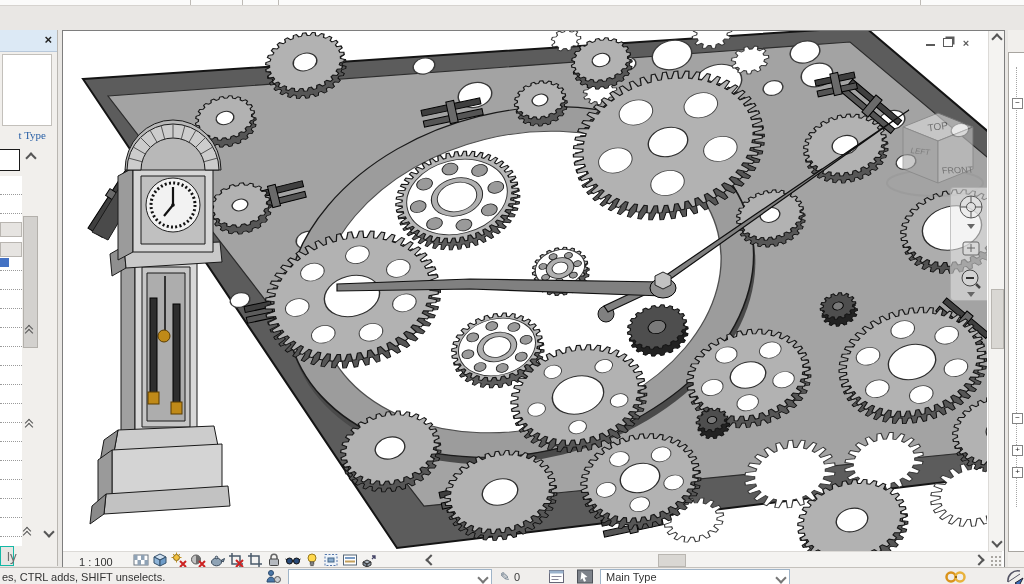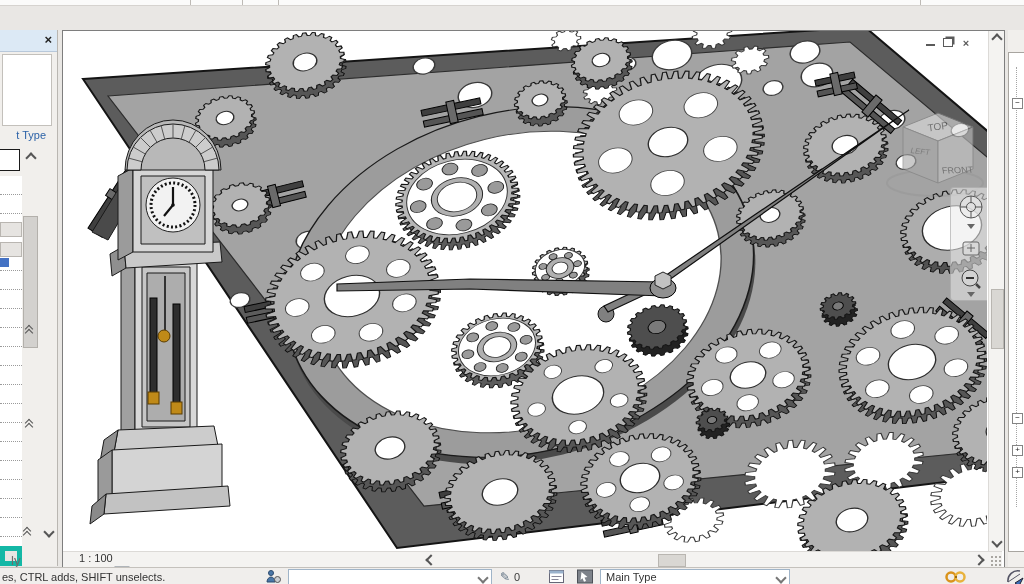--- a/index.html
+++ b/index.html
@@ -8,28 +8,28 @@
   .abs{position:absolute;}
   
   .topstrip{left:0;top:0;width:1024px;height:5px;background:#fbfbfa;border-bottom:1px solid #d6d3cf;}
   .topstrip i{position:absolute;top:0;width:1px;height:5px;background:#bdbab5;}
   .ribbonarea{left:0;top:6px;width:1024px;height:24px;background:#e9e7e4;}
   
   .lpanel{left:0;top:30px;width:57px;height:536px;background:#f1efec;border-right:1px solid #b9b6b1;}
   .lp-title{position:absolute;left:0;top:0;width:57px;height:21px;background:#dce9f5;border-bottom:1px solid #b8c8da;}
   .lp-x{position:absolute;right:5px;top:2px;font-size:13px;font-weight:bold;color:#222;cursor:default;}
   .lp-preview{position:absolute;left:2px;top:24px;width:48px;height:70px;background:#fff;border:1px solid #c3c0bb;}
-  .lp-edittype{position:absolute;left:0;top:99px;width:46px;text-align:right;color:#2c62a7;}
+  .lp-edittype{position:absolute;left:0;top:99px;width:46px;text-align:right;color:#2c62a7;font-family:Liberation Serif, serif;}
   .lp-field{position:absolute;left:-2px;top:119px;width:20px;height:20px;background:#fff;border:1.5px solid #1a1a1a;}
   .lp-rows{position:absolute;left:0;top:146px;width:57px;height:370px;overflow:hidden;}
   .lp-row{height:18px;border-bottom:1px dotted #9a9a9a;background:#fff;width:22px;}
   .lp-thumb{position:absolute;left:23px;top:40px;width:13px;height:130px;background:#d3d1ce;border:1px solid #b3b0ab;}
   .lp-cell{position:absolute;left:0;width:20px;height:13px;background:#e6e4e1;border:1px solid #b9b6b1;}
   .lp-blue{position:absolute;left:0;width:9px;height:9px;background:#4472c4;}
-  .apply-btn{position:absolute;left:0;top:516px;width:14px;height:20px;background:#e8e6e3;border:5px solid #14b8a6;color:#6d6d6d;text-align:right;line-height:18px;}
+  .apply-btn{position:absolute;left:0;top:516px;width:14px;height:20px;background:#e8e6e3;border:1px solid #14b8a6;color:#6d6d6d;text-align:right;line-height:18px;}
   .ch{display:inline-block;width:6px;height:6px;border:solid #555;border-width:0 0 2px 2px;}
   .ch-up{transform:rotate(135deg);} .ch-dn{transform:rotate(-45deg);}
   .ch-lf{transform:rotate(45deg);} .ch-rt{transform:rotate(-135deg);}
   .dbl .ch{width:5px;height:5px;border-width:0 0 1.5px 1.5px;display:block;margin:-2px 0;}
   
   .doc{left:62px;top:30px;width:941px;height:537px;border:1px solid #7e7e7e;background:#fff;}
   .canvas{position:absolute;left:0;top:0;width:924px;height:520px;background:#fff;overflow:hidden;}
   .winbtns{position:absolute;left:858px;top:6px;width:64px;height:16px;color:#5a5a5a;}
   .winbtns span{display:inline-block;width:18px;text-align:center;font-size:11px;cursor:default;}
   .wb-min i{display:inline-block;width:9px;height:2px;background:#5a5a5a;margin-bottom:1px;}
@@ -37,21 +37,21 @@
   .wb-close{font-weight:bold;}
   
   .vscroll{position:absolute;right:0;top:0;width:15px;height:520px;background:#f4f3f1;border-left:1px solid #dcdad7;}
   .sbtn{position:absolute;left:0;width:15px;height:16px;display:flex;align-items:center;justify-content:center;}
   .vthumb{position:absolute;left:2px;top:258px;width:11px;height:58px;background:#d9d7d3;border:1px solid #b9b6b1;}
   .hrow{position:absolute;left:0;bottom:0;width:939px;height:16px;background:#f4f3f1;border-top:1px solid #dcdad7;}
   .hthumb{position:absolute;left:595px;top:2px;width:26px;height:11px;background:#d9d7d3;border:1px solid #b9b6b1;}
   .grip{position:absolute;right:1px;top:3px;width:11px;height:11px;
         background-image:radial-gradient(#a9a6a1 1px, transparent 1.2px);background-size:4px 4px;}
   
-  .vcb{position:absolute;left:0;top:0;height:16px;display:flex;align-items:flex-end;flex-direction:column;}
+  .vcb{position:absolute;left:0;top:0;height:16px;display:flex;align-items:flex-end;}
   .vcb-scale{margin-left:16px;width:52px;color:#333;}
   .vcb-ico{width:19px;height:16px;display:flex;align-items:center;justify-content:center;cursor:default;}
   .rpanel{left:1008px;top:30px;width:16px;height:537px;background:#f1efec;}
   .rp-title{position:absolute;left:2px;top:3px;color:#1f4e8c;font-size:12px;margin-left:21px;}
   .rp-tree{position:absolute;left:0;top:22px;width:16px;height:498px;background:#fff;border:1px solid #a8a5a0;border-right:none;}
   .tnode{position:absolute;left:3px;width:9px;height:9px;background:#fff;border:1px solid #848484;
          font-size:8px;line-height:7px;text-align:center;color:#222;}
   .tguide{position:absolute;left:7px;top:14px;width:0;height:440px;border-left:1px dotted #a5a5a5;}
   .rp-scroll{position:absolute;left:0;top:522px;width:16px;height:15px;display:flex;align-items:center;justify-content:center;}
   

